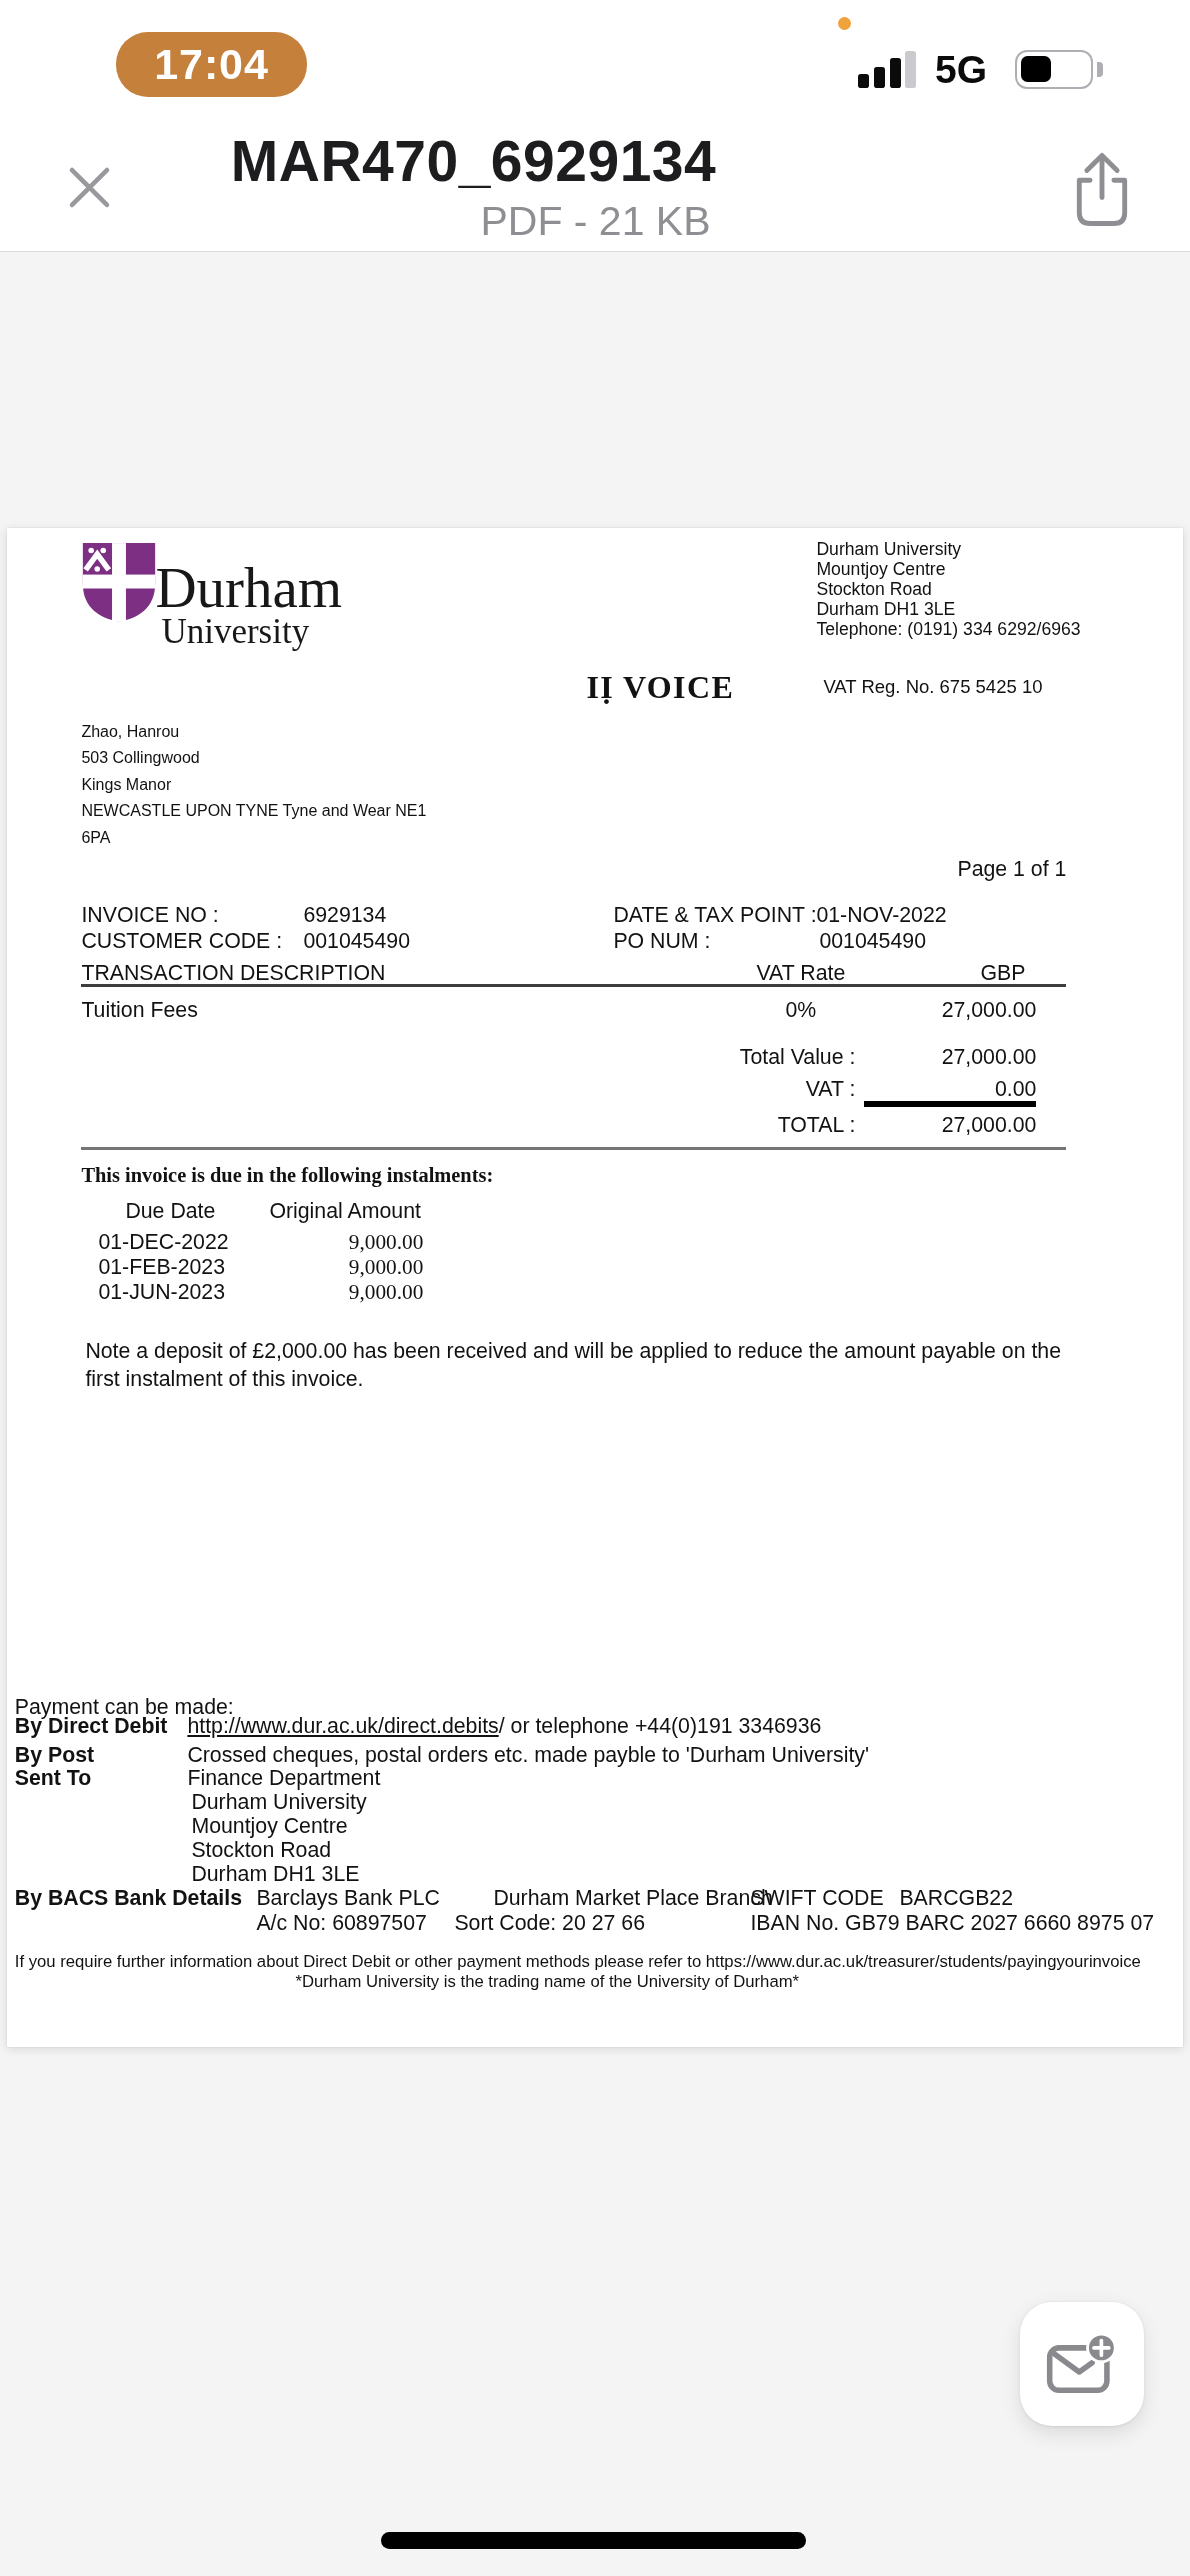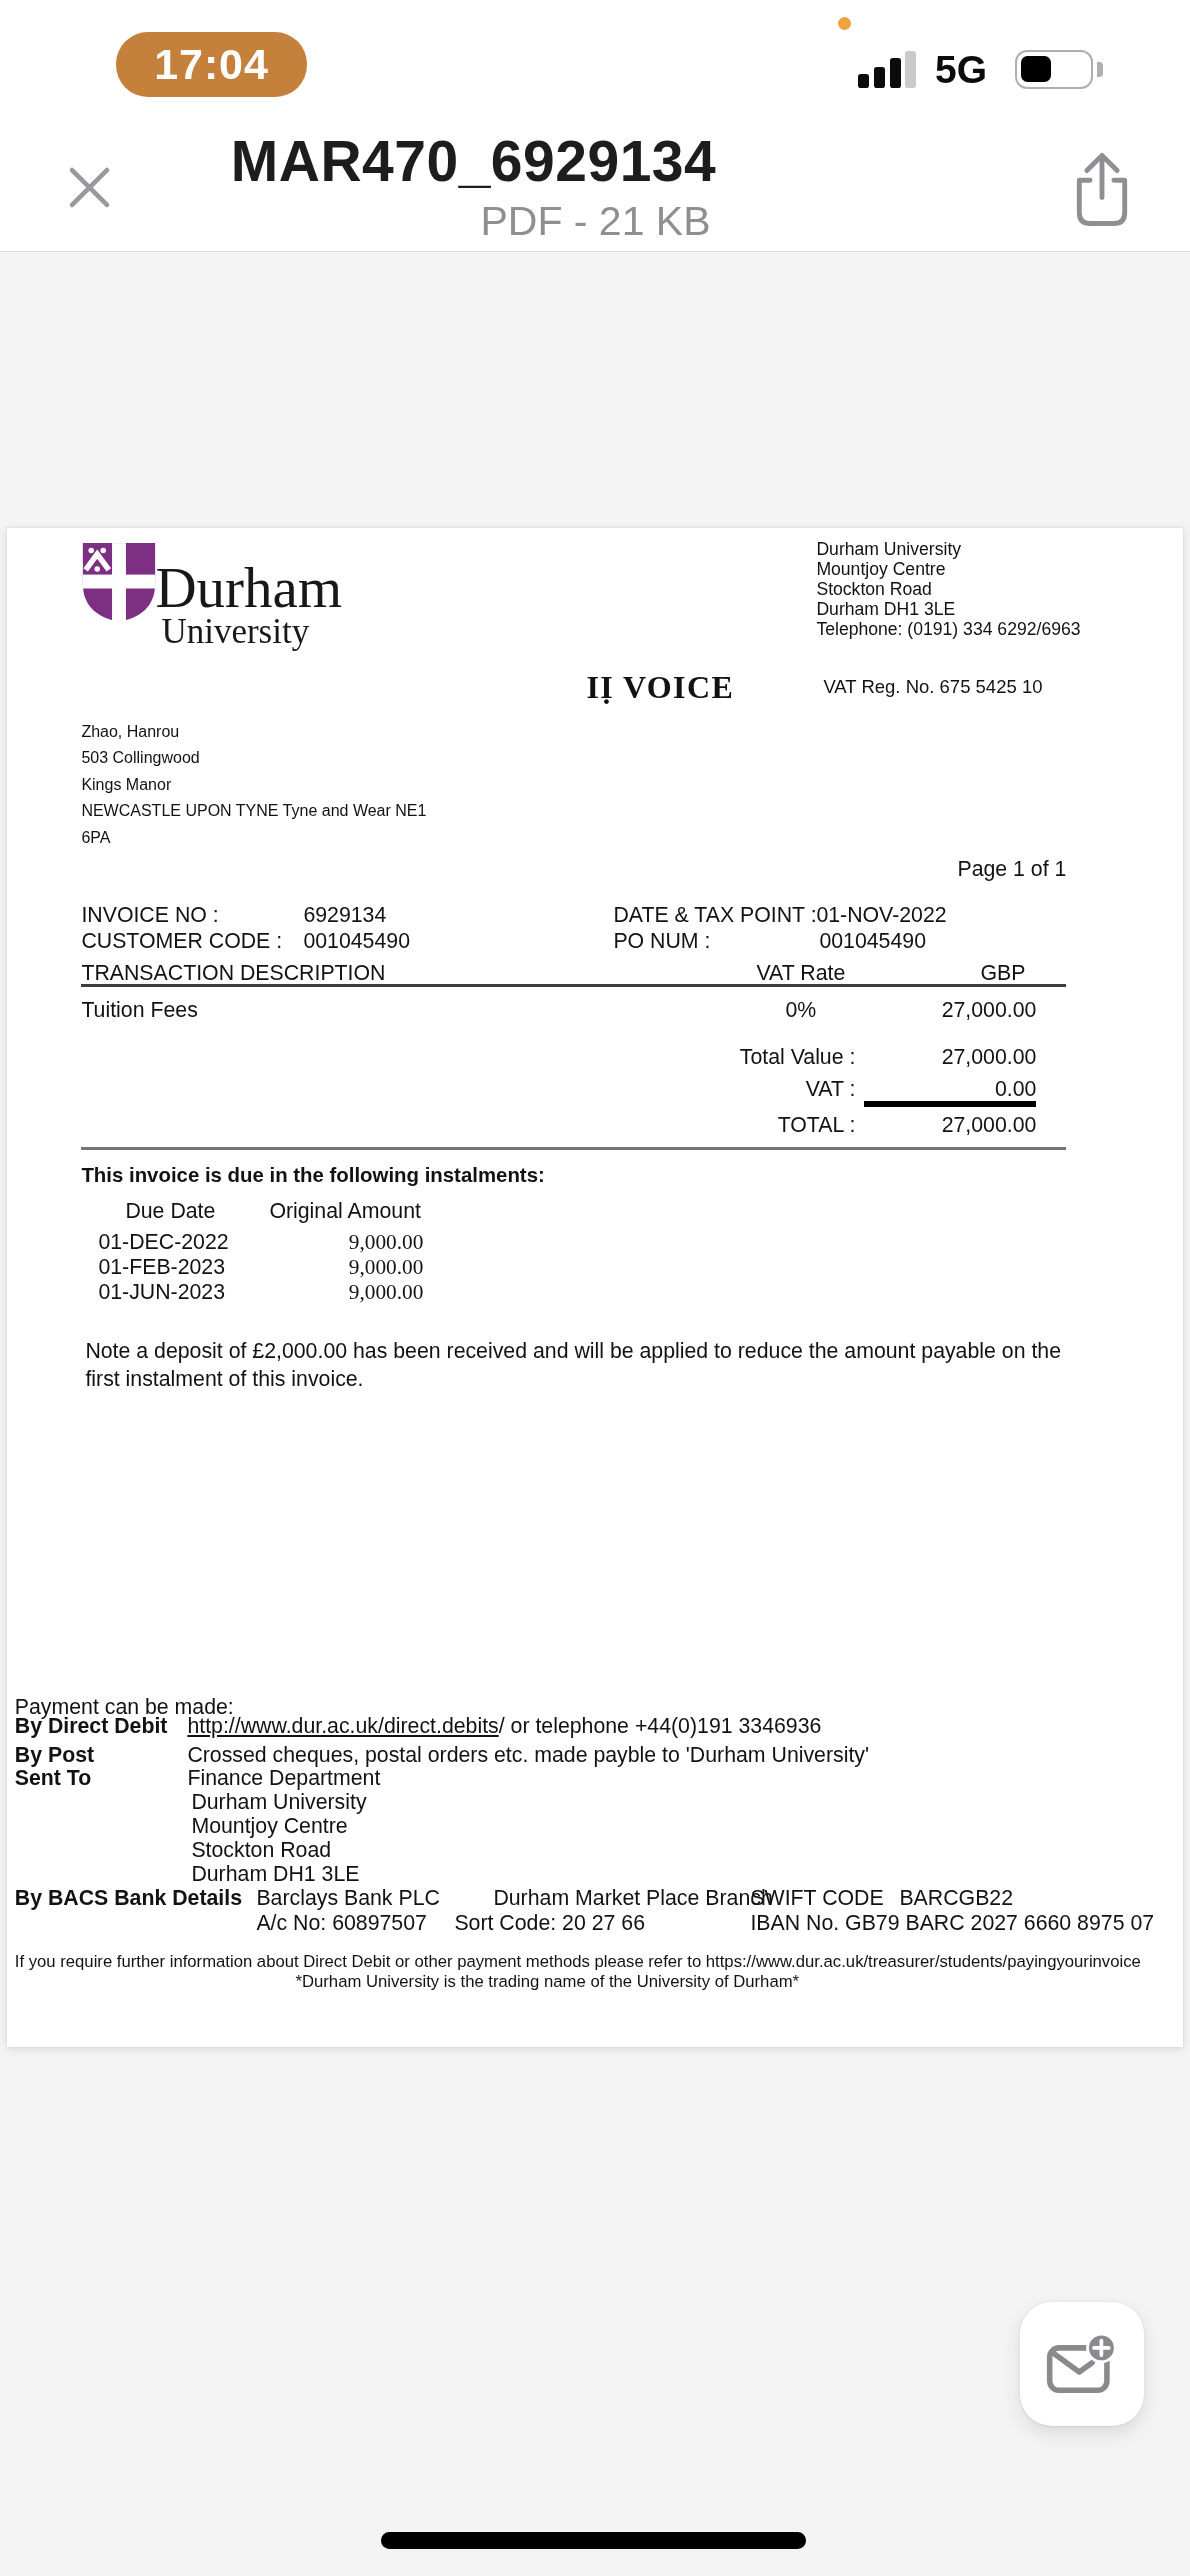--- a/index.html
+++ b/index.html
@@ -38,21 +38,21 @@
   .share-btn { position:absolute; left:1066px; top:150px; width:72px; height:80px;
     background:none; border:none; cursor:pointer; }
 
   
   .viewer { position:absolute; left:0; top:254px; width:1191px; height:2322px; }
   .page { position:absolute; left:7.4px; top:274px; width:1176px; height:1519px;
     background:#ffffff; box-shadow:0 1.9px 9.3px rgba(0,0,0,0.12), 0 0 0.9px rgba(0,0,0,0.2); }
   .page * { color:#121212; }
 
   .t  { position:absolute; font-size:21.3px; line-height:26px; white-space:nowrap; }
-  .tb { font-weight:bold; }
+  .tb { font-weight:bold;font-family:Liberation Serif, serif; }
 
   
   .shield { position:absolute; left:74px; top:13px; width:76px; height:82px; }
   .logo-name { position:absolute; left:148px; top:28px; font-family:"Liberation Serif", serif;
     font-size:57px; line-height:63px; color:#181818; white-space:nowrap; }
   .logo-sub  { position:absolute; left:154px; top:85px; font-family:"Liberation Serif", serif;
     font-size:35px; line-height:37px; color:#181818; white-space:nowrap; }
 
   .sender { position:absolute; left:809px; top:11px; }
   .sender div { font-size:17.6px; line-height:20px; white-space:nowrap; }

